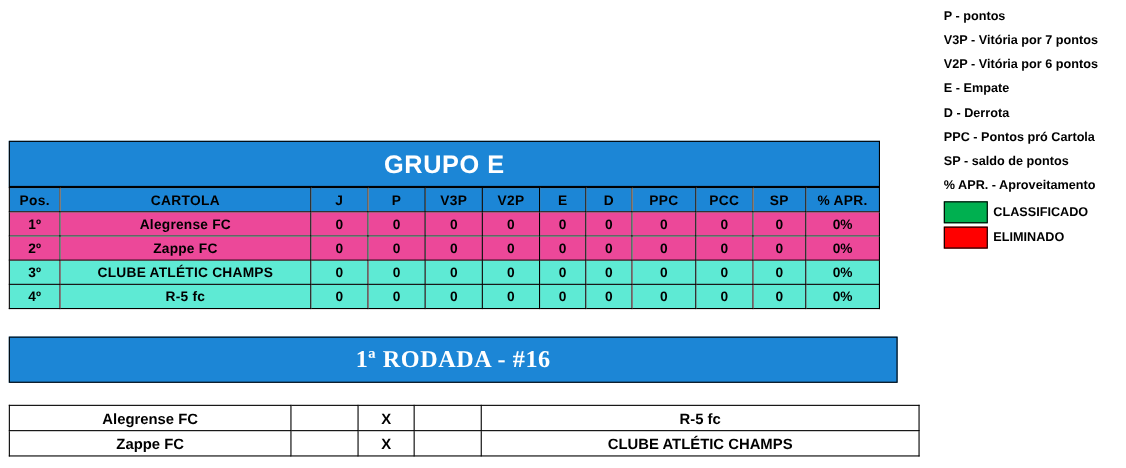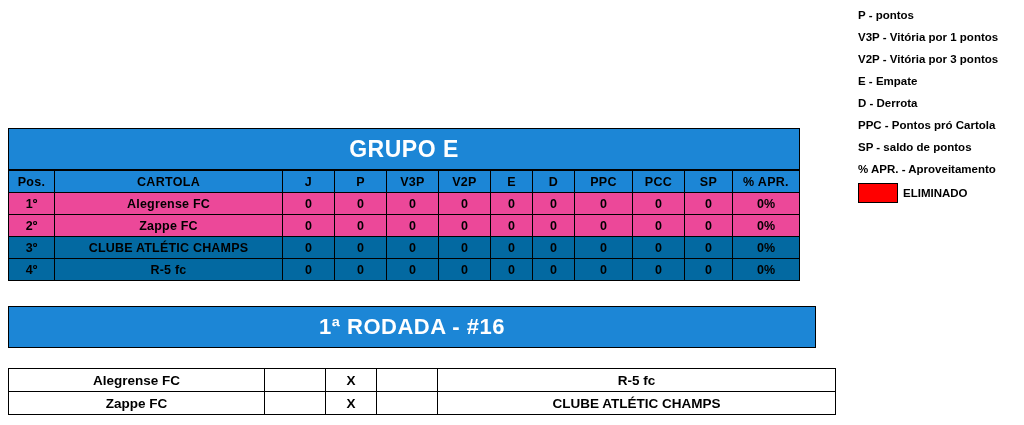--- a/index.html
+++ b/index.html
@@ -89,39 +89,40 @@
     background: #1c86d6;
     color: #ffffff;
     font-size: 13px;
     letter-spacing: 0.3px;
   }
   td.team-name {
     font-size: 13.5px;
     letter-spacing: 0.2px;
   }
   tr.row-green td { background: #ec4899; }
-  tr.row-red td { background: #0369a1; }
+  tr.row-red td { background: #5eead4; }
 
   
   #round-banner {
     position: absolute;
     left: 8px;
     top: 306px;
     width: 808px;
     height: 42px;
     background: #1c86d6;
     border: 1px solid #000000;
     box-sizing: border-box;
     color: #ffffff;
     font-size: 22px;
     font-weight: bold;
     display: flex;
     align-items: center;
     justify-content: center;
     letter-spacing: 0.5px;
+    font-family: Liberation Serif, serif;
   }
 
   
   #matches {
     position: absolute;
     left: 8px;
     top: 368px;
     width: 828px;
   }
   table.matches {
@@ -144,28 +145,32 @@
   td.score-cell { width: 60px; }
   td.x-cell { width: 50px; }
   td.home-cell { width: 255px; }
   td.away-cell { }
 </style>
 </head>
 <body>
 
 <div id="legend">
   <div class="legend-line">P - pontos</div>
-  <div class="legend-line">V3P - Vitória por 1 pontos</div>
-  <div class="legend-line">V2P - Vitória por 3 pontos</div>
+  <div class="legend-line">V3P - Vitória por 7 pontos</div>
+  <div class="legend-line">V2P - Vitória por 6 pontos</div>
   <div class="legend-line">E - Empate</div>
   <div class="legend-line">D - Derrota</div>
   <div class="legend-line">PPC - Pontos pró Cartola</div>
   <div class="legend-line">SP - saldo de pontos</div>
   <div class="legend-line">% APR. - Aproveitamento</div>
 
+  <div class="legend-swatch-row">
+    <div class="legend-swatch" style="background:#00b050"></div>
+    <div class="legend-swatch-label">CLASSIFICADO</div>
+  </div>
   <div class="legend-swatch-row">
     <div class="legend-swatch" style="background:#ff0000"></div>
     <div class="legend-swatch-label">ELIMINADO</div>
   </div>
 </div>
 
 <div id="group-block">
   <div id="group-title">GRUPO E</div>
   <table class="grid">
     <colgroup>

